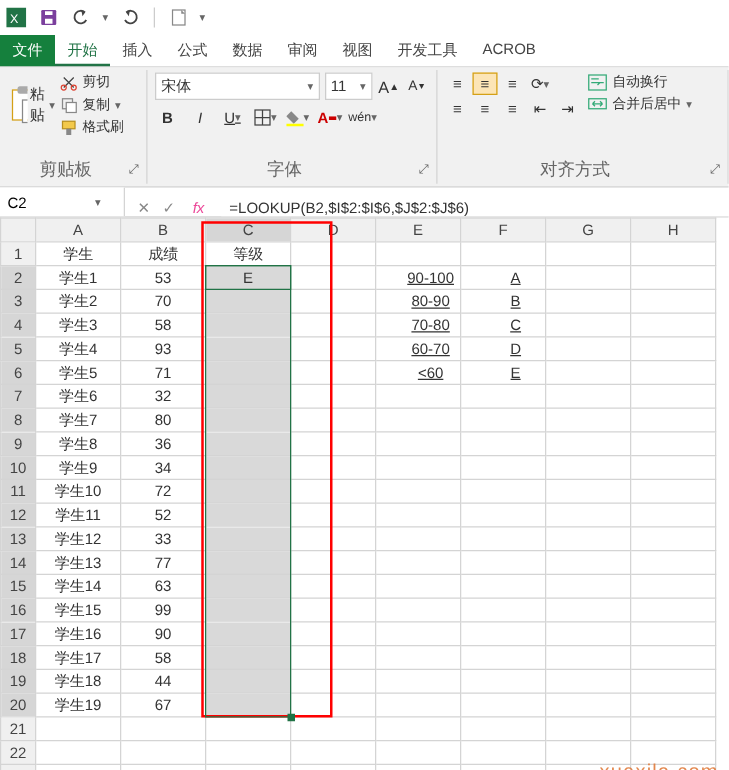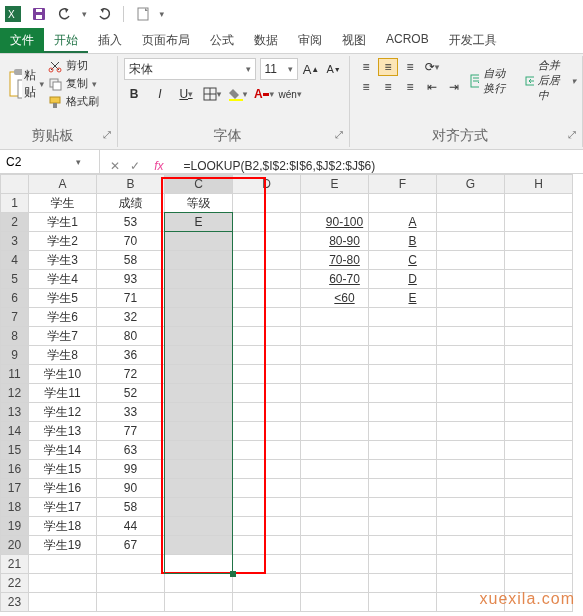--- a/index.html
+++ b/index.html
@@ -19,21 +19,21 @@
 .clip-side{display:flex;flex-direction:column;gap:3px;font-size:11px;}
 .clip-side div{display:flex;align-items:center;gap:4px;cursor:pointer;}
 .font-top{display:flex;gap:4px;align-items:center;}
 .font-name{border:1px solid #ccc;background:#fff;width:140px;height:22px;padding:0 4px;display:flex;align-items:center;justify-content:space-between;gap:40px;}
 .font-size{border:1px solid #ccc;background:#fff;width:40px;height:22px;padding:0 4px;display:flex;align-items:center;justify-content:space-between;}
 .font-btns{display:flex;gap:6px;margin-top:4px;align-items:center;}
 .fbtn{width:20px;height:20px;display:flex;align-items:center;justify-content:center;cursor:pointer;}
 .align-rows{display:flex;flex-direction:column;gap:2px;}
 .align-row{display:flex;gap:2px;}
 .align-cell{width:20px;height:18px;display:flex;align-items:center;justify-content:center;cursor:pointer;border:1px solid transparent;}
-.align-side{display:flex;flex-direction:row;gap:16px;font-size:11px;margin-left:6px;font-style:italic;}
+.align-side{display:flex;flex-direction:column;gap:2px;font-size:11px;margin-left:6px;}
 .align-side div{display:flex;align-items:center;gap:4px;cursor:pointer;}
 .dlauncher{font-size:10px;color:#666;text-align:right;cursor:pointer;}
 .namebox-row{height:24px;display:flex;align-items:flex-end;border-bottom:1px solid #d4d4d4;}
 .namebox{width:100px;border-right:1px solid #d4d4d4;padding:0 6px;height:100%;display:flex;align-items:center;background:#fff;}
 .namebox input{border:none;outline:none;width:70px;font-size:12px;}
 .fx-btns{display:flex;gap:10px;padding:0 10px;color:#888;align-items:center;}
 .fx-label{font-style:italic;color:#ec4899;padding:0 4px;}
 .formula-bar{flex:1;padding:0 6px;font-size:12px;background:#fff;}
 .grid-wrap{position:relative;}
 table.grid{border-collapse:collapse;table-layout:fixed;}
@@ -92,27 +92,26 @@
         <path d="M8 1 L11 4 L8 4 Z" fill="#888"></path>
       </svg>
   </span>
   <span class="dd">▾</span>
 </div>
 
 <div class="menubar">
   <div class="menutab file">文件</div>
   <div class="menutab active">开始</div>
   <div class="menutab">插入</div>
-  <div class="menutab">页面布局</div>
   <div class="menutab">公式</div>
   <div class="menutab">数据</div>
   <div class="menutab">审阅</div>
   <div class="menutab">视图</div>
+  <div class="menutab">开发工具</div>
   <div class="menutab">ACROB</div>
-  <div class="menutab">开发工具</div>
 </div>
 
 <div class="ribbon">
 
   <div class="rgroup" style="width:118px">
     <div class="clip-top">
       <div class="paste-btn">
         <svg width="28" height="32">
             <rect x="4" y="4" width="18" height="24" fill="#fff" stroke="#d4a017"></rect>
             <rect x="8" y="1" width="10" height="6" rx="2" fill="#aaa"></rect>
@@ -367,20 +366,31 @@
           <td class="">学生8</td>
           <td class="">36</td>
           <td class="selcell"></td>
           <td class=""></td>
           <td class=""></td>
           <td class=""></td>
           <td class=""></td>
           <td class=""></td>
         </tr>
         <tr>
+          <th class="rowh sel">10</th>
+          <td class="">学生9</td>
+          <td class="">34</td>
+          <td class="selcell"></td>
+          <td class=""></td>
+          <td class=""></td>
+          <td class=""></td>
+          <td class=""></td>
+          <td class=""></td>
+        </tr>
+        <tr>
           <th class="rowh sel">11</th>
           <td class="">学生10</td>
           <td class="">72</td>
           <td class="selcell"></td>
           <td class=""></td>
           <td class=""></td>
           <td class=""></td>
           <td class=""></td>
           <td class=""></td>
         </tr>

